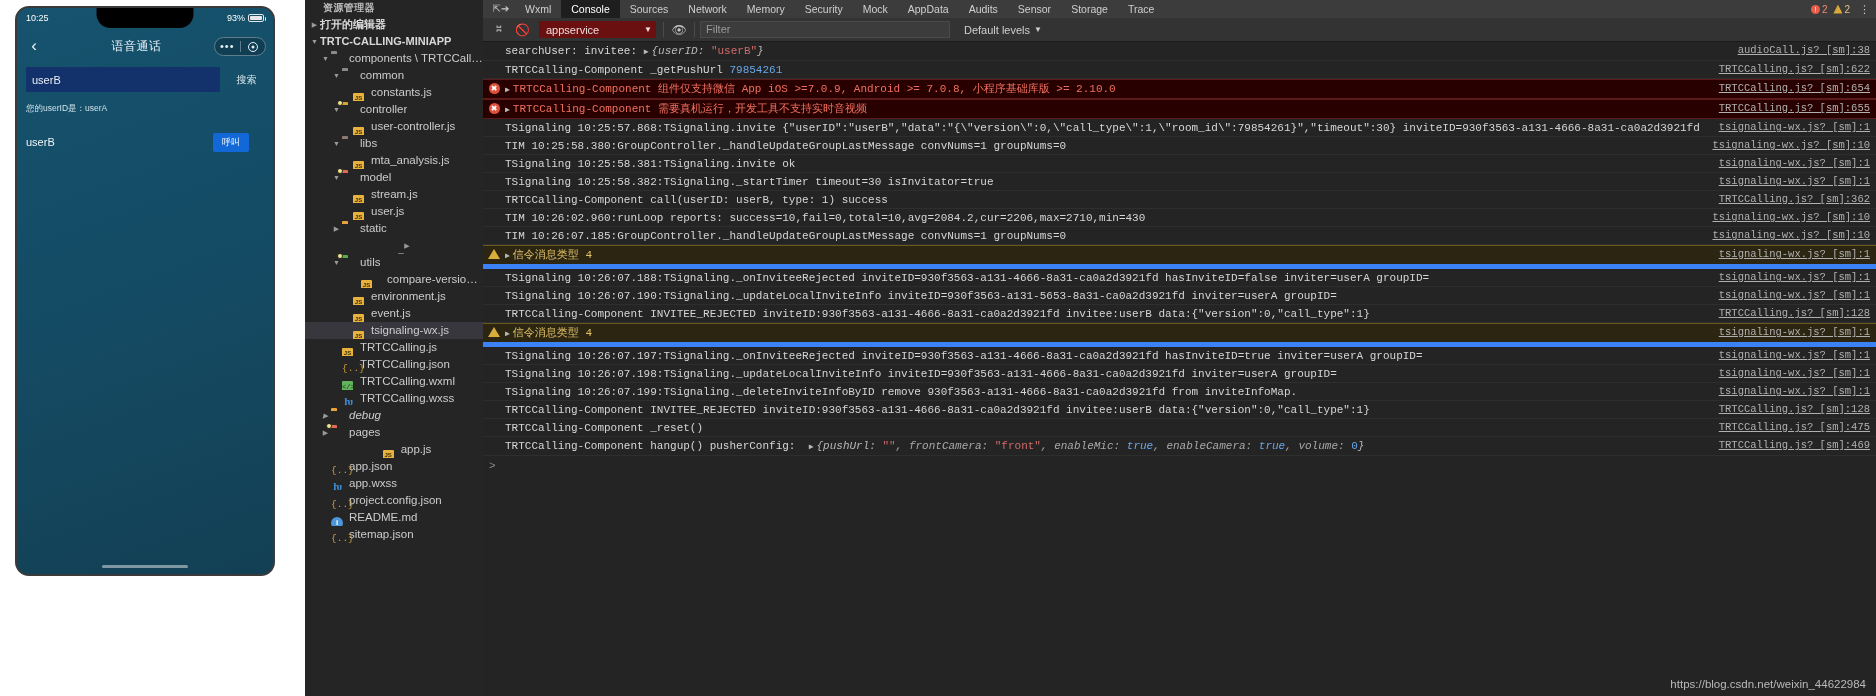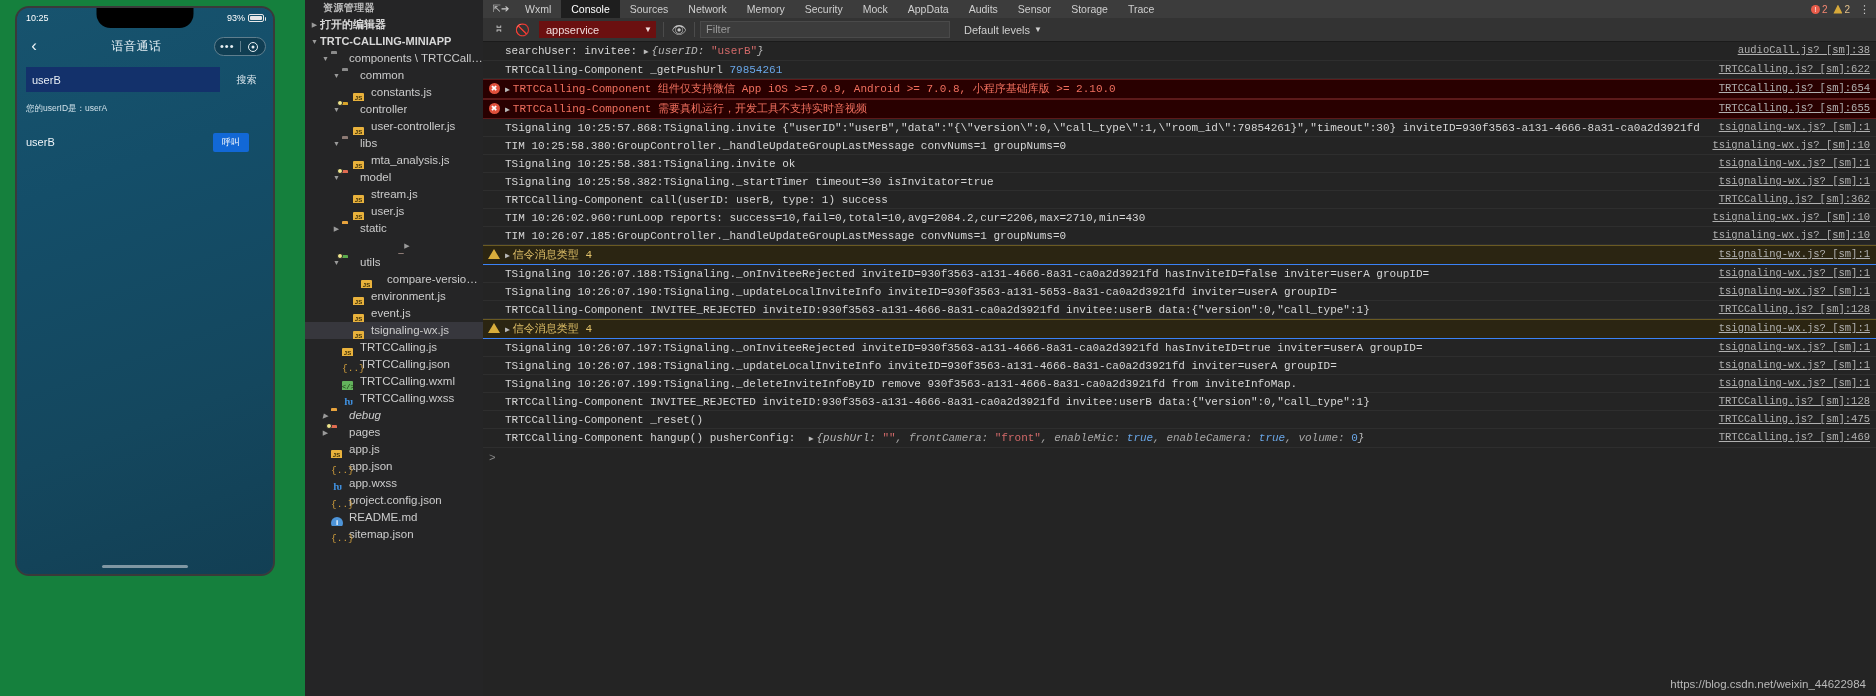--- a/index.html
+++ b/index.html
@@ -8,21 +8,21 @@
     width: 1876px; height: 696px;
     background: #1e1e1e;
     font-family: "Liberation Sans", sans-serif;
     overflow: hidden;
   }
   #root { position: relative; width: 1876px; height: 696px; background: #242424; }
 
   
   #sim-pane {
     position: absolute; left: 0; top: 0; width: 305px; height: 696px;
-    background: #15803d;
+    background: #ffffff;
   }
   #phone {
     position: absolute; left: 15px; top: 6px; width: 260px; height: 570px;
     background: #15506a; border-radius: 14px;
     border: 2px solid #3a3a3a;
     overflow: hidden;
   }
   #phone-bg {
     position: absolute; inset: 0;
     background: linear-gradient(160deg, #17536e 0%, #144e69 30%, #14475e 70%, #123f54 100%);
@@ -232,21 +232,21 @@
   .logrow .msg {
     flex: 1; color: #d6d6d6; padding-right: 150px; white-space: pre-wrap;
     word-break: break-all; line-height: 14px;
   }
   .logrow .src {
     position: absolute; right: 6px; top: 2px; color: #b0b0b0; font-size: 10.5px;
     text-decoration: underline; white-space: nowrap;
   }
   .logrow.error { background: #290000; border-top: 1px solid #5c1a1a; border-bottom: 1px solid #5c1a1a; }
   .logrow.error .msg { color: #f06f5e; }
-  .logrow.warn { background: #2b2512; border-top: 1px solid #6a5a22; border-bottom: 1px solid #3b82f6; }
+  .logrow.warn { background: #2b2512; border-top: 1px solid #6a5a22; border-bottom: 5px solid #3b82f6; }
   .logrow.warn .msg { color: #e0c068; }
   .ic-err {
     display:inline-block; width: 11px; height: 11px; border-radius: 50%;
     background: #e0513c; color: #fff; font-size: 8px; line-height: 11px;
     text-align: center; font-family: "Liberation Sans", sans-serif;
   }
   .ic-warn {
     display:inline-block; width: 0; height: 0; border-left: 6px solid transparent;
     border-right: 6px solid transparent; border-bottom: 10px solid #d8ad3c;
     position: relative; top: 1px;
@@ -430,21 +430,21 @@
         <div class="tree-row" style="padding-left: 15px; font-style: italic;">
           <span class="tw">▶</span>
           <span class="ficon"><span class="folder forange"></span></span>
           <span class="fname">debug</span>
         </div>
         <div class="tree-row" style="padding-left: 15px;">
           <span class="tw">▶</span>
           <span class="ficon"><span class="folder fred"><span class="fbadge"></span></span></span>
           <span class="fname">pages</span>
         </div>
-        <div class="tree-row" style="padding-left: 15px;">
+        <div class="tree-row" style="padding-left: 15px; justify-content: center;">
           <span class="tw none">&nbsp;</span>
           <span class="ficon"><span class="jsicon">JS</span></span>
           <span class="fname">app.js</span>
         </div>
         <div class="tree-row" style="padding-left: 15px;">
           <span class="tw none">&nbsp;</span>
           <span class="ficon"><span class="jsonicon">{..}</span></span>
           <span class="fname">app.json</span>
         </div>
         <div class="tree-row" style="padding-left: 15px;">

